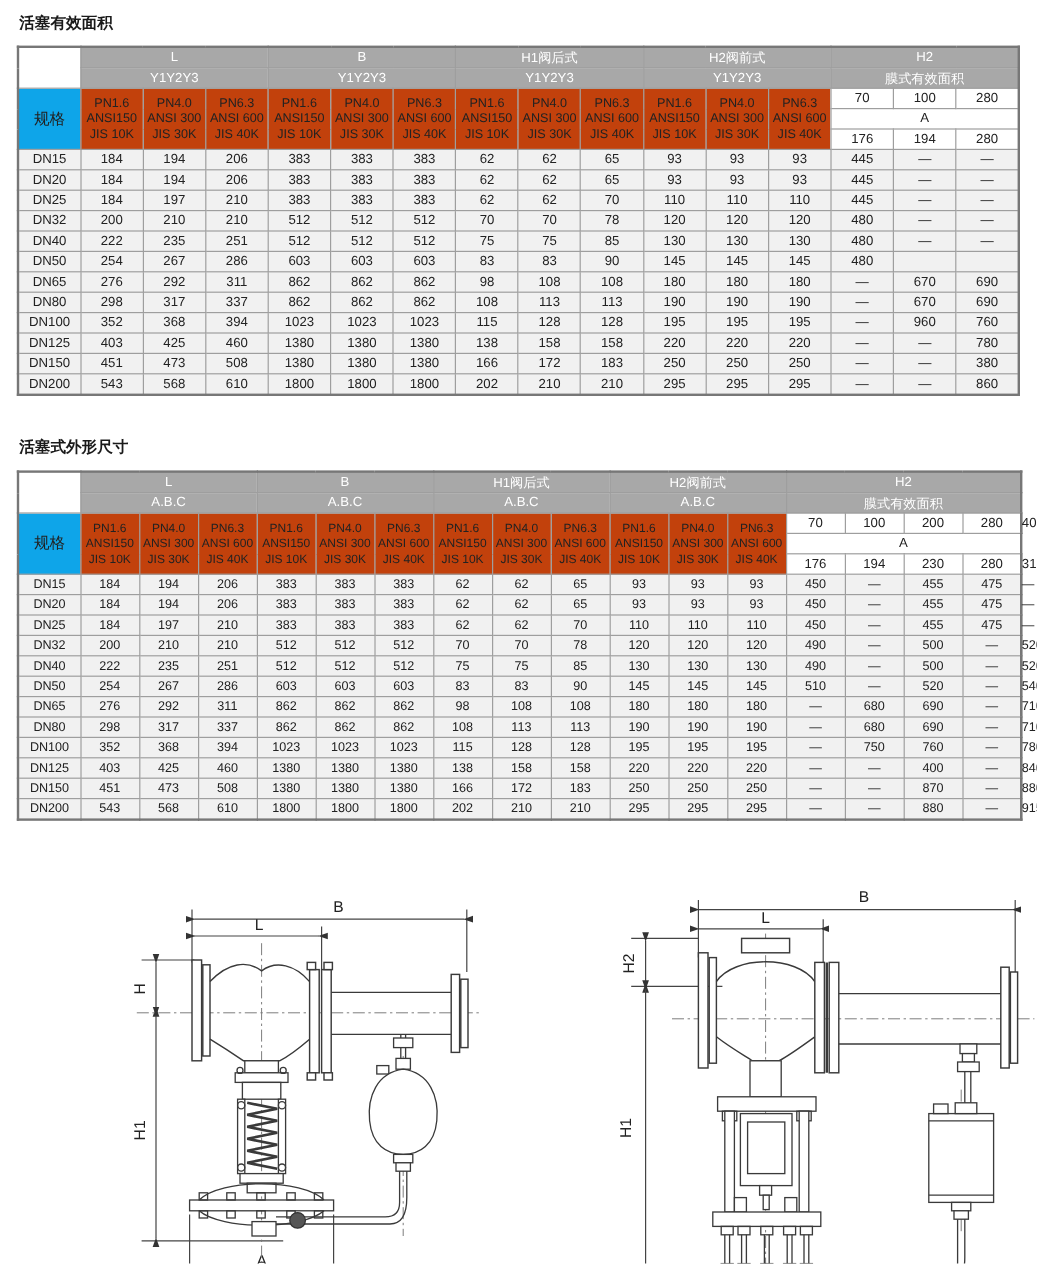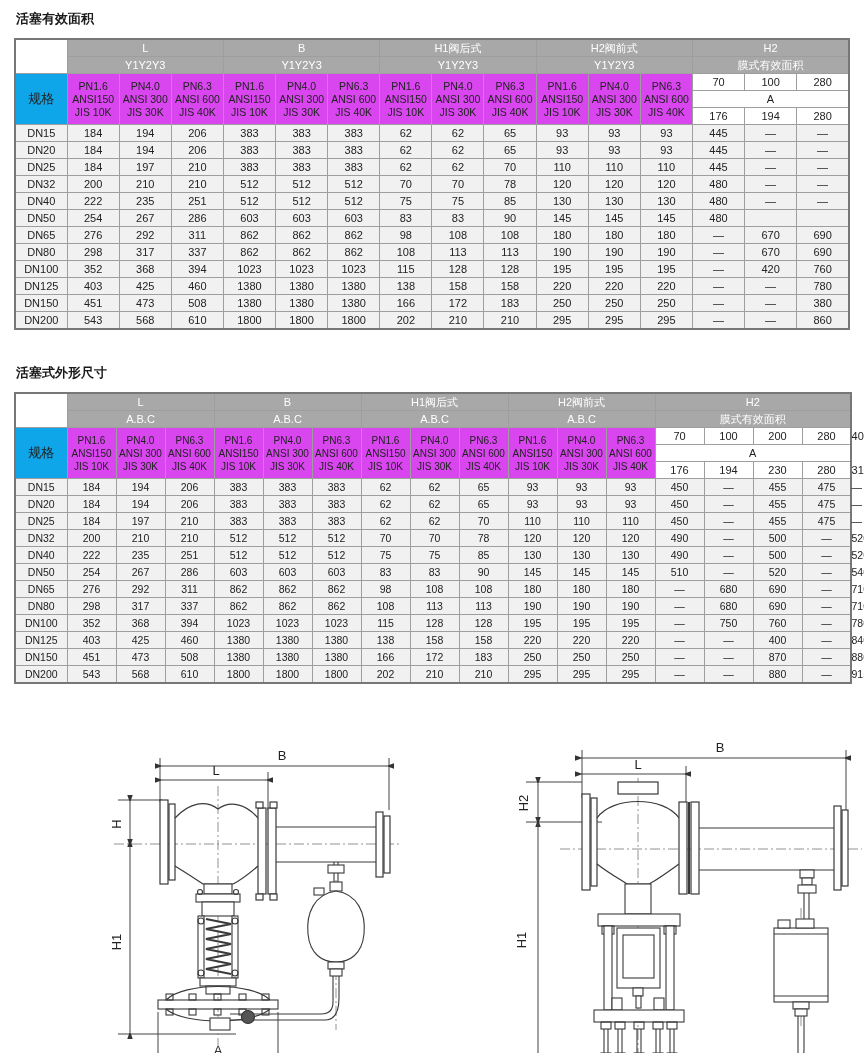--- a/index.html
+++ b/index.html
@@ -18,21 +18,21 @@
     font-weight:normal;padding:0;
   }
   
   th.g{
     background:#a8a8a8;color:#fff;font-size:11px;height:16px;
     border-color:#cfcfcf;
   }
   td.corner{background:#fff;}
   th.spec{background:#0ea5e9;font-size:13px;font-weight:bold;color:#222;}
   th.p{
-    background:#d946ef;font-size:10.5px;line-height:13px;white-space:pre-line;
+    background:#c2410c;font-size:10.5px;line-height:13px;white-space:pre-line;
     color:#222;padding:2px 0;
   }
   th.a{background:#fff;font-size:11px;height:16px;color:#222;}
   tbody td{background:#f1f1f1;font-size:11px;height:16px;color:#222;}
   tbody td.spec-cell{font-size:11px;}
   .t2 th.p{font-size:10px;}
   .t2 tbody td{font-size:10.5px;}
   .diagrams{display:flex;margin-top:38px;align-items:flex-start;}
   .diagrams .dwrap-left{margin-left:86px;}
   .diagrams .dwrap-right{margin-left:10px;}
@@ -270,21 +270,21 @@
         <td>1023</td>
         <td>1023</td>
         <td>1023</td>
         <td>115</td>
         <td>128</td>
         <td>128</td>
         <td>195</td>
         <td>195</td>
         <td>195</td>
         <td>—</td>
-        <td>420</td>
+        <td>960</td>
         <td>760</td>
       </tr>
       <tr>
         <td class="spec-cell">DN125</td>
         <td>403</td>
         <td>425</td>
         <td>460</td>
         <td>1380</td>
         <td>1380</td>
         <td>1380</td>

